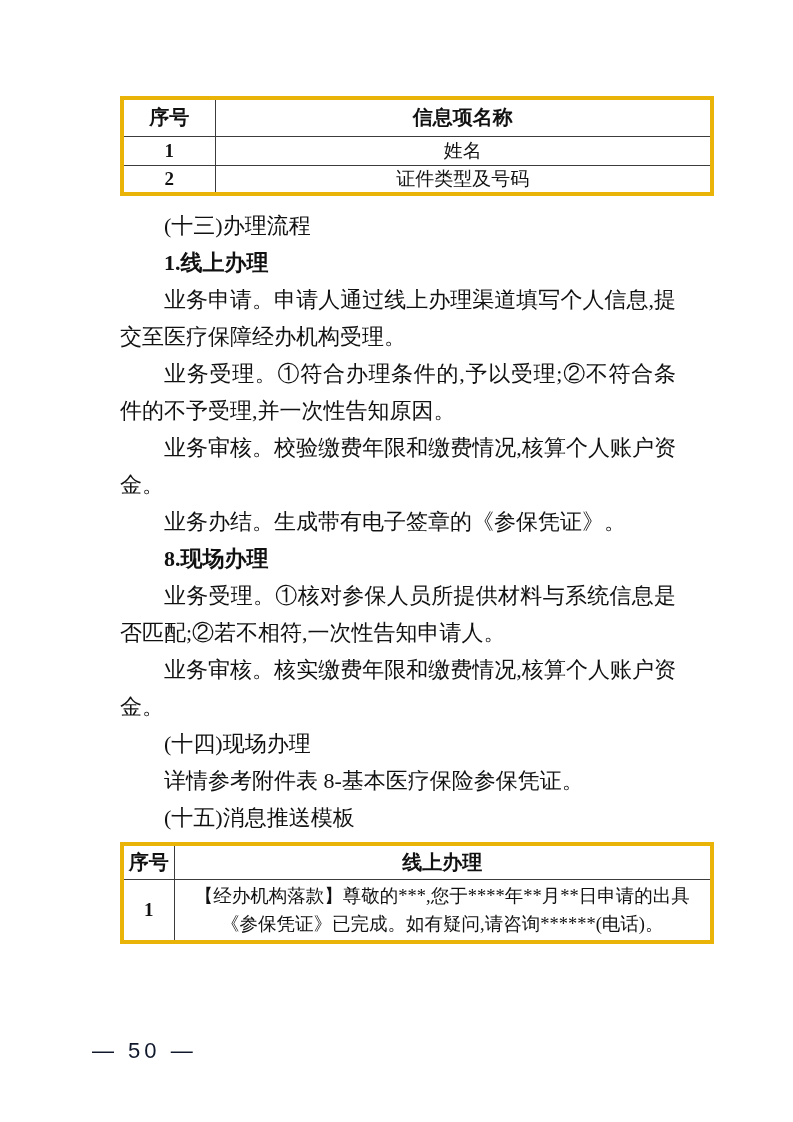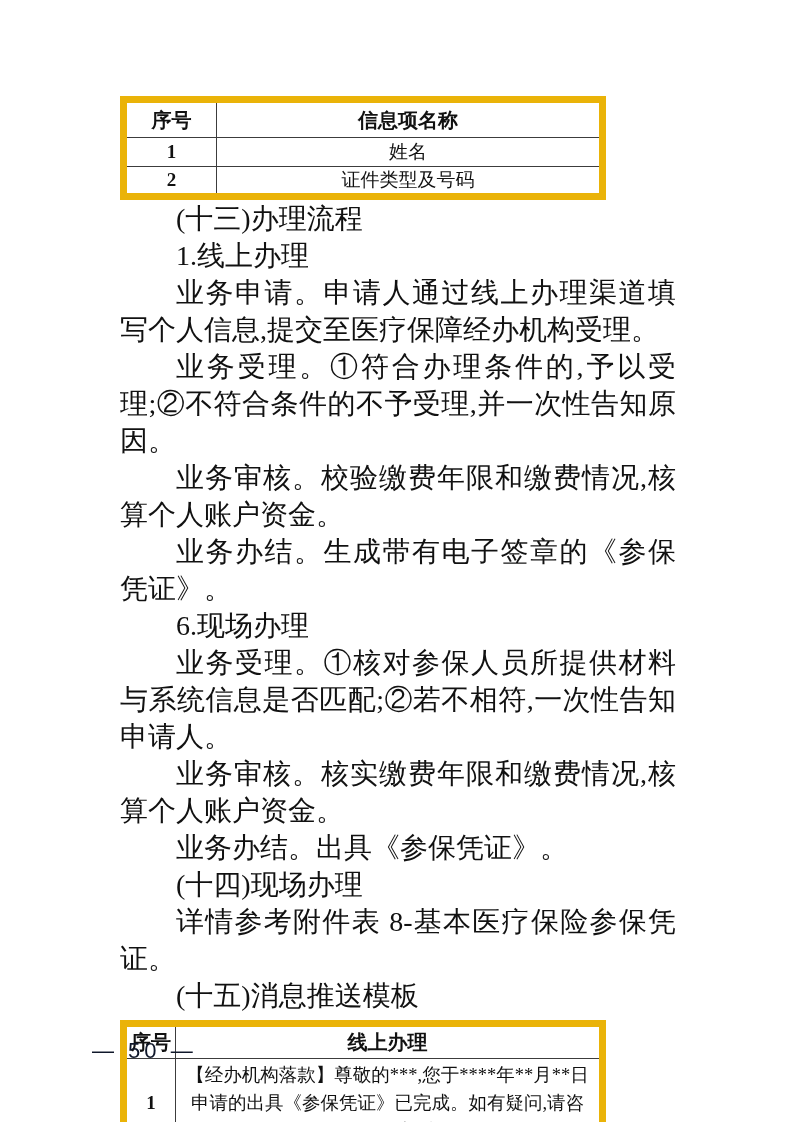--- a/index.html
+++ b/index.html
@@ -11,24 +11,24 @@
     color: #111111;
     overflow: hidden;
   }
   .page {
     position: absolute;
     left: 120px; top: 96px;
     width: 556px;
   }
   
   table.doc-table {
-    width: 486px;
+    width: 594px;
     border-collapse: collapse;
     table-layout: fixed;
-    border: 7px solid #eab308;
+    border: 4px solid #eab308;
   }
   table.doc-table th, table.doc-table td {
     border: 1.5px solid #3c3c3c;
     text-align: center;
     vertical-align: middle;
     font-size: 19px;
   }
   table.doc-table th {
     font-weight: bold;
     font-size: 20px;
@@ -44,27 +44,28 @@
   table.tbl-msg td { height: 56px; }
   table.tbl-msg td.cell-no { font-weight: bold; }
   table.tbl-msg td.cell-template {
     text-align: center;
     font-size: 18.5px;
     line-height: 28px;
     padding: 2px 8px 2px 8px;
   }
   
   .body-text {
+    margin-top: 11px;
     width: 556px;
-    font-size: 28px;
+    font-size: 22px;
     line-height: 37px;
     text-align: justify;
   }
   .body-text p { text-indent: 2em; margin: 0; }
-  .body-text p.h-num { font-weight: normal; }
+  .body-text p.h-num { font-weight: bold; }
   
   .page-number {
     position: absolute;
     left: 92px; top: 1038px;
     font-family: "Liberation Sans", "DejaVu Sans", sans-serif;
     font-size: 22px;
     color: #0f172a;
     letter-spacing: 4px;
   }
 </style>
@@ -96,24 +97,23 @@
     </tbody>
   </table>
 
   <div class="body-text">
     <p>(十三)办理流程</p>
     <p class="h-num">1.线上办理</p>
     <p>业务申请。申请人通过线上办理渠道填写个人信息,提交至医疗保障经办机构受理。</p>
     <p>业务受理。①符合办理条件的,予以受理;②不符合条件的不予受理,并一次性告知原因。</p>
     <p>业务审核。校验缴费年限和缴费情况,核算个人账户资金。</p>
     <p>业务办结。生成带有电子签章的《参保凭证》。</p>
-    <p class="h-num">6.现场办理</p>
+    <p class="h-num">8.现场办理</p>
     <p>业务受理。①核对参保人员所提供材料与系统信息是否匹配;②若不相符,一次性告知申请人。</p>
     <p>业务审核。核实缴费年限和缴费情况,核算个人账户资金。</p>
-    <p>业务办结。出具《参保凭证》。</p>
     <p>(十四)现场办理</p>
     <p>详情参考附件表 8-基本医疗保险参保凭证。</p>
     <p>(十五)消息推送模板</p>
   </div>
 
   <table class="doc-table tbl-msg">
     <colgroup>
         <col class="c-no">
         <col>
       </colgroup>

